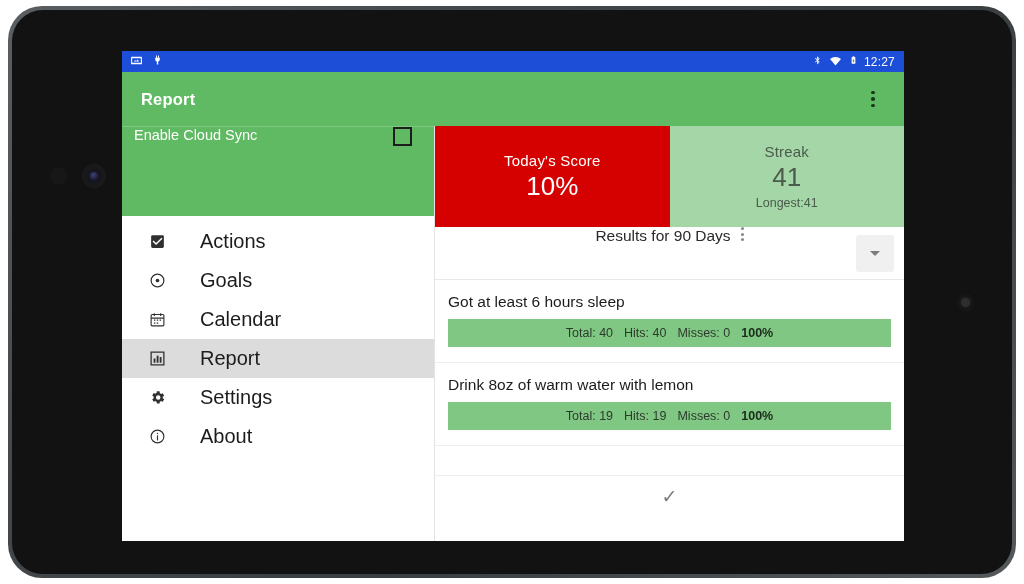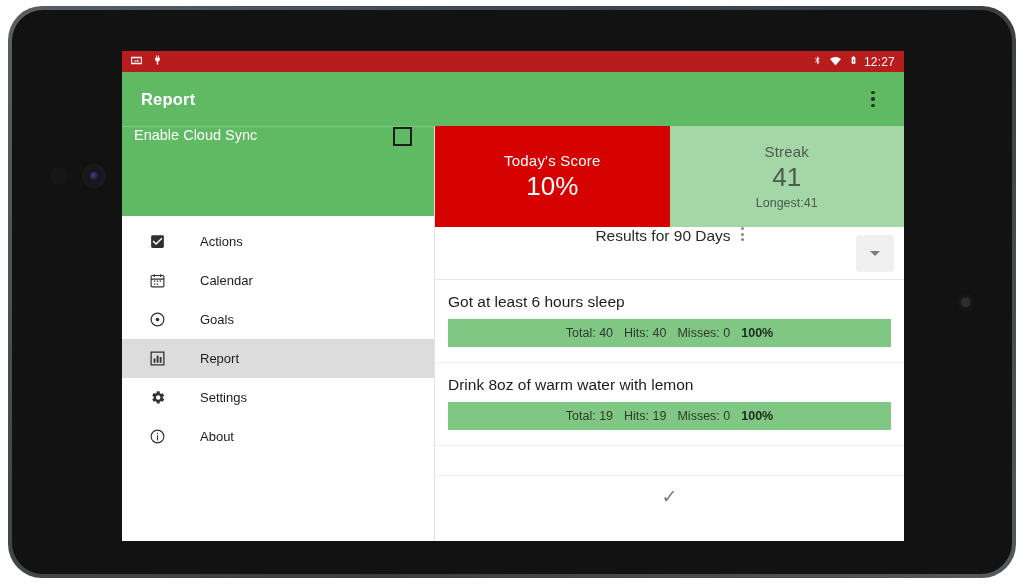--- a/index.html
+++ b/index.html
@@ -55,21 +55,21 @@
     position: absolute;
     left: 110px; top: 41px;
     width: 782px; height: 490px;
     background: #ffffff;
     overflow: hidden;
   }
 
   
   #status-bar {
     height: 21px;
-    background: #b91c1c;
+    background: #1d4ed8;
     display: flex; align-items: center;
     padding: 0 9px 0 8px;
     color: #ffffff;
   }
   #status-left { display: flex; align-items: center; gap: 9px; }
   #status-right { margin-left: auto; display: flex; align-items: center; gap: 6px; }
   #status-clock { font-size: 12px; color: #ffffff; letter-spacing: .2px; }
 
   
   #app-bar {
@@ -106,21 +106,21 @@
   .nav-item {
     height: 39px; display:flex; align-items:center;
     padding-left: 24px; cursor:pointer;
   }
   .nav-item.selected { background:#dcdcdc; }
   .nav-icon {
     width: 22px; height: 22px; flex:0 0 22px;
     display:flex; align-items:center; justify-content:center;
     color:#303030;
   }
-  .nav-label { margin-left: 32px; font-size: 13px; color:#1c1c1c; }
+  .nav-label { margin-left: 32px; font-size: 20px; color:#1c1c1c; }
 
   
   #right-panel { flex:1; display:flex; flex-direction:column; border-left:1px solid #e3e3e3; }
   #score-cards { display:flex; height: 101px; }
   .score-card { flex:1; display:flex; flex-direction:column; align-items:center; justify-content:center; }
   #todays-score-card { background:#d50000; color:#ffffff; }
   #streak-card { background:#a5d6a7; color:#3c4a3d; }
   .card-title { font-size:15px; letter-spacing:.2px; }
   .card-value { font-size:26px; margin-top:2px; }
   .card-sub { font-size:12.5px; margin-top:3px; }
@@ -234,37 +234,37 @@
               <span class="nav-icon">
                 <svg width="17" height="17" viewBox="0 0 24 24" fill="#303030">
                   <path d="M19 3H5a2 2 0 00-2 2v14a2 2 0 002 2h14a2 2 0 002-2V5a2 2 0 00-2-2zm-9 14l-5-5 1.4-1.4L10 14.2l7.6-7.6L19 8l-9 9z"></path>
                 </svg>
               </span>
               <span class="nav-label">Actions</span>
             </div>
 
             <div class="nav-item">
               <span class="nav-icon">
+                <svg width="17" height="17" viewBox="0 0 24 24" fill="none" stroke="#303030" stroke-width="1.7">
+                  <circle cx="12" cy="12" r="9"></circle>
+                  <circle cx="12" cy="12" r="2.6" fill="#303030" stroke="none"></circle>
+                </svg>
+              </span>
+              <span class="nav-label">Goals</span>
+            </div>
+
+            <div class="nav-item">
+              <span class="nav-icon">
                 <svg width="17" height="17" viewBox="0 0 24 24" fill="none" stroke="#303030" stroke-width="1.6">
                   <rect x="3" y="5" width="18" height="16" rx="1.5"></rect>
                   <path d="M3 10h18M7.5 3v4M16.5 3v4"></path>
                   <path d="M7 13h2M11 13h2M15 13h2M7 17h2M11 17h2" stroke-width="1.8"></path>
                 </svg>
               </span>
               <span class="nav-label">Calendar</span>
-            </div>
-
-            <div class="nav-item">
-              <span class="nav-icon">
-                <svg width="17" height="17" viewBox="0 0 24 24" fill="none" stroke="#303030" stroke-width="1.7">
-                  <circle cx="12" cy="12" r="9"></circle>
-                  <circle cx="12" cy="12" r="2.6" fill="#303030" stroke="none"></circle>
-                </svg>
-              </span>
-              <span class="nav-label">Goals</span>
             </div>
 
             <div class="nav-item selected">
               <span class="nav-icon">
                 <svg width="17" height="17" viewBox="0 0 24 24" fill="#303030">
                   <path d="M3 3h18v18H3z" fill="none" stroke="#303030" stroke-width="1.8"></path>
                   <rect x="6.5" y="12" width="2.6" height="6"></rect>
                   <rect x="10.8" y="8" width="2.6" height="10"></rect>
                   <rect x="15.1" y="10" width="2.6" height="8"></rect>
                 </svg>

